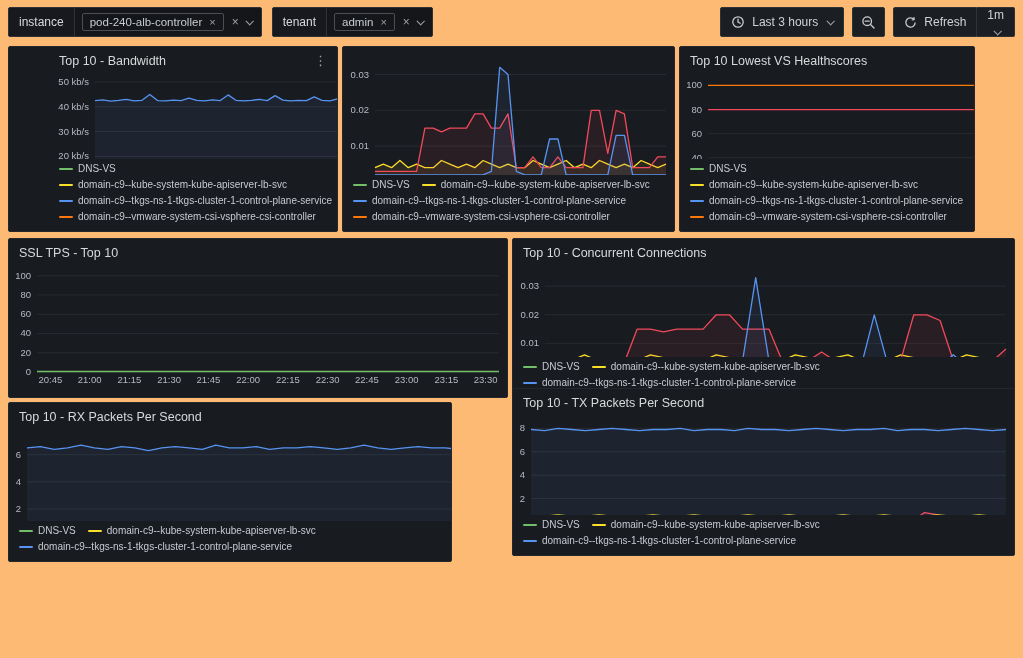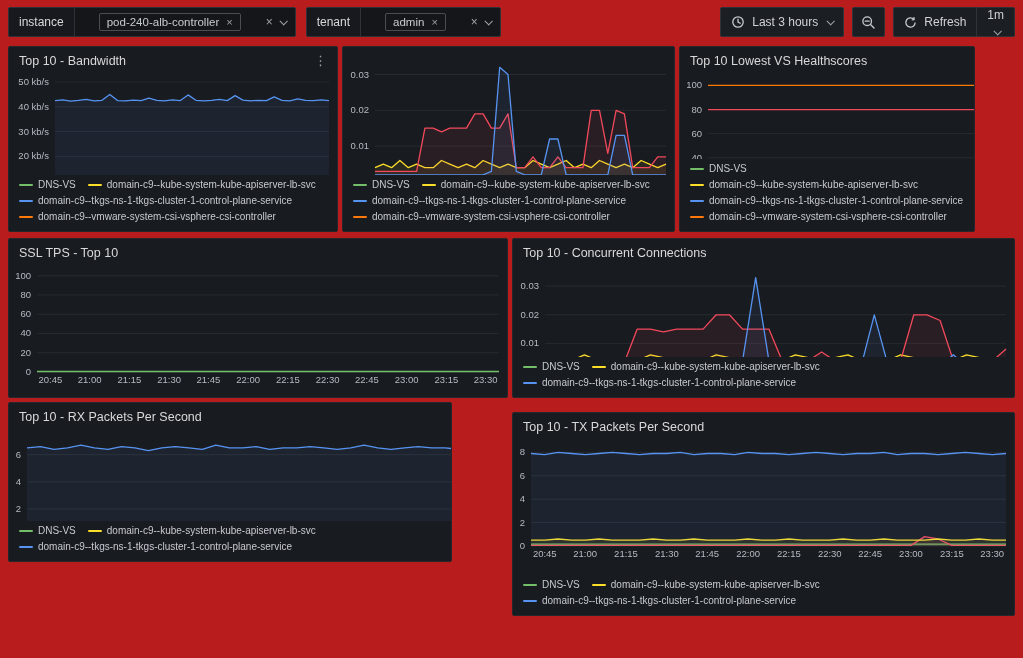--- a/index.html
+++ b/index.html
@@ -1,24 +1,24 @@
 <!DOCTYPE html>
 <html><head>
 <meta charset="utf-8">
 <style>
   html,body{margin:0;padding:0;background:#0e0f13;}
-  .app{position:relative;width:1023px;height:658px;overflow:hidden;background:#b91c1c;
+  .app{position:relative;width:1023px;height:658px;overflow:hidden;background:#fdba74;
        font-family:"Liberation Sans",sans-serif;text-decoration:underline;-webkit-font-smoothing:antialiased;}
   
   .topbar{position:absolute;left:0;top:0;width:100%;height:44px;box-sizing:border-box;
           display:flex;justify-content:space-between;align-items:center;padding:7px 8px;}
   .filters{display:flex;gap:10px;}
   .filter-group{display:flex;align-items:center;border:1px solid #2f3237;border-radius:2px;background:#141619;height:30px;box-sizing:border-box;}
   .f-label{padding:0 10px;color:#d8d9da;font-size:12px;border-right:1px solid #2f3237;align-self:stretch;display:flex;align-items:center;background:#17191e;}
-  .chip{display:flex;align-items:center;gap:7px;border:1px solid #4a4d53;border-radius:2px;margin:0 24px;padding:2px 7px;color:#c7ccd1;font-size:11.5px;cursor:pointer;}
+  .chip{display:flex;align-items:center;gap:7px;border:1px solid #4a4d53;border-radius:2px;margin:0 7px;padding:2px 7px;color:#c7ccd1;font-size:11.5px;cursor:pointer;}
   .chip-x{color:#9fa3a8;font-size:11px;cursor:pointer;}
   .clear{color:#9fa3a8;font-size:12px;margin:0 3px 0 1px;cursor:pointer;}
   .chev{display:inline-block;width:5px;height:5px;border-right:1.4px solid #9fa3a8;border-bottom:1.4px solid #9fa3a8;transform:rotate(45deg) translateY(-1px);margin:0 9px 0 4px;}
   .controls{display:flex;gap:8px;align-items:flex-end;}
   .btn{display:flex;align-items:center;gap:7px;background:#1b1e23;border:1px solid #2f3237;border-radius:2px;
        color:#d0d2d6;font-size:12px;padding:0 10px;height:30px;box-sizing:border-box;cursor:pointer;font-family:inherit;}
   .btn .chev{margin:0 0 0 2px;}
   .btn-group{display:flex;}
   .btn-group .btn:first-child{border-radius:2px 0 0 2px;}
   .btn-group .btn:last-child{border-radius:0 2px 2px 0;border-left:0;flex-direction:column;}
@@ -95,21 +95,21 @@
         <button class="btn">
           <span>1m</span>
           <span class="chev"></span>
         </button>
       </div>
     </div>
   </header>
 
   <main>
 
-    <section class="panel" style="left:8px;top:46px;width:330px;height:186px;">
+    <section class="panel" style="left:8px;top:46px;width:330px;height:186px;padding-left:40px;">
       <div class="panel-header">
         <h2 class="panel-title">Top 10 - Bandwidth</h2>
         <span class="kebab">⋮</span>
       </div>
       <svg class="chart">
           <line x1="46" x2="320" y1="135" y2="135" stroke="rgba(204,204,220,0.09)" stroke-width="1"></line>
           <text x="40" y="138" text-anchor="end" fill="#b7bac3" font-size="9.5">0 b/s</text>
           <line x1="46" x2="320" y1="110.1923076923077" y2="110.1923076923077" stroke="rgba(204,204,220,0.09)" stroke-width="1"></line>
           <text x="40" y="113.1923076923077" text-anchor="end" fill="#b7bac3" font-size="9.5">10 kb/s</text>
           <line x1="46" x2="320" y1="85.38461538461539" y2="85.38461538461539" stroke="rgba(204,204,220,0.09)" stroke-width="1"></line>
@@ -373,21 +373,21 @@
             <span class="legend-line" style="background: rgb(250, 222, 42);"></span>
             <span>domain-c9--kube-system-kube-apiserver-lb-svc</span>
           </span>
           <span class="legend-item">
             <span class="legend-line" style="background: rgb(87, 148, 242);"></span>
             <span>domain-c9--tkgs-ns-1-tkgs-cluster-1-control-plane-service</span>
           </span>
         </div>
     </section>
 
-    <section class="panel" style="left:512px;top:412px;width:503px;height:204px;">
+    <section class="panel" style="left:512px;top:388px;width:503px;height:168px;">
       <div class="panel-header">
         <h2 class="panel-title">Top 10 - TX Packets Per Second</h2>
       </div>
       <svg class="chart">
           <line x1="18" x2="493" y1="109" y2="109" stroke="rgba(204,204,220,0.09)" stroke-width="1"></line>
           <text x="12" y="112" text-anchor="end" fill="#b7bac3" font-size="9.5">0</text>
           <line x1="18" x2="493" y1="85.5909090909091" y2="85.5909090909091" stroke="rgba(204,204,220,0.09)" stroke-width="1"></line>
           <text x="12" y="88.5909090909091" text-anchor="end" fill="#b7bac3" font-size="9.5">2</text>
           <line x1="18" x2="493" y1="62.18181818181818" y2="62.18181818181818" stroke="rgba(204,204,220,0.09)" stroke-width="1"></line>
           <text x="12" y="65.18181818181819" text-anchor="end" fill="#b7bac3" font-size="9.5">4</text>

